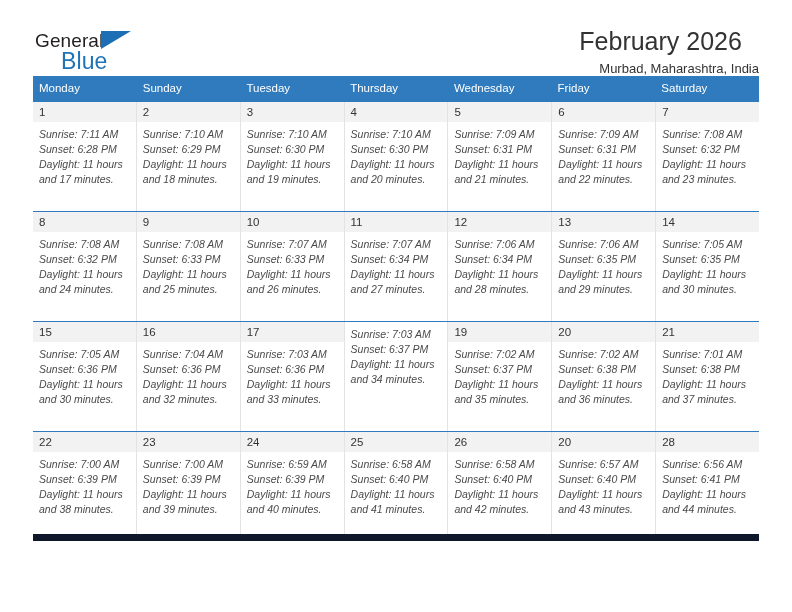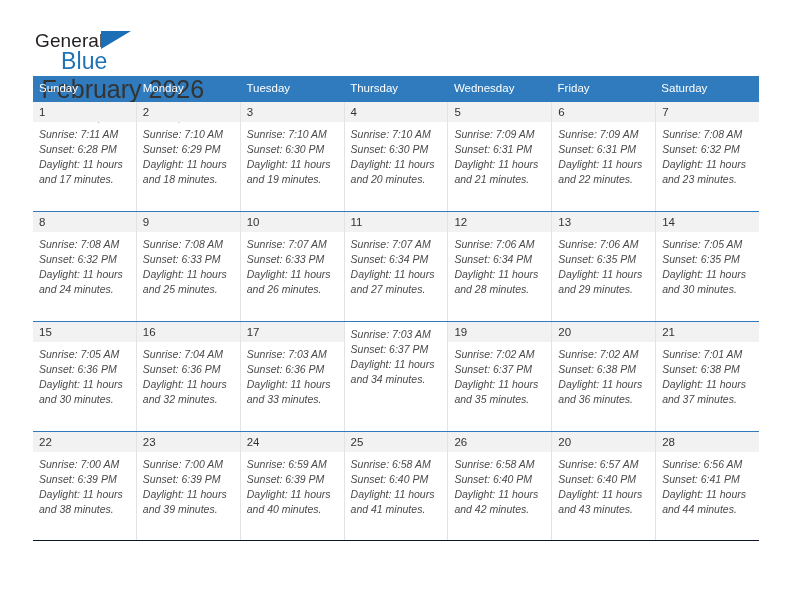--- a/index.html
+++ b/index.html
@@ -23,21 +23,20 @@
   }
 
   
   .header {
     display: flex;
     align-items: flex-start;
     justify-content: space-between;
     padding-top: 28px;
     height: 72px;
     box-sizing: border-box;
-    flex-direction: column;
   }
   .brand {
     position: relative;
     width: 120px;
     height: 48px;
     flex: 0 0 auto;
   }
   .brand-general {
     position: absolute;
     left: 2px;
@@ -59,21 +58,21 @@
   .brand-flag {
     position: absolute;
     left: 68px;
     top: 3px;
     width: 0;
     height: 0;
     border-left: 30px solid #1c6fb5;
     border-bottom: 18px solid transparent;
   }
   .titles {
-    text-align: center;
+    text-align: left;
     flex: 0 0 auto;
   }
   .cal-title {
     font-size: 25px;
     color: #333333;
     line-height: 1.05;
     white-space: nowrap;
   }
   .cal-subtitle {
     font-size: 13px;
@@ -105,21 +104,21 @@
   .week-row {
     display: flex;
     border-top: 1px solid #2f7bbd;
     height: 110px;
     box-sizing: border-box;
   }
   .week-row:first-of-type {
     border-top: none;
   }
   .week-row.last {
-    border-bottom: 1px solid #0f172a;
+    border-bottom: 7px solid #0f172a;
   }
 
   .day-cell {
     flex: 1 1 0;
     min-width: 0;
     box-sizing: border-box;
     border-left: 1px solid #e3e3e3;
     display: flex;
     flex-direction: column;
   }
@@ -160,22 +159,22 @@
     <div class="titles">
       <div class="cal-title">February 2026</div>
       <div class="cal-subtitle">Murbad, Maharashtra, India</div>
     </div>
 
   </div>
 
   <div class="calendar">
 
     <div class="weekday-row">
+      <div class="weekday">Monday</div>
       <div class="weekday">Sunday</div>
-      <div class="weekday">Monday</div>
       <div class="weekday">Tuesday</div>
       <div class="weekday">Thursday</div>
       <div class="weekday">Wednesday</div>
       <div class="weekday">Friday</div>
       <div class="weekday">Saturday</div>
     </div>
 
     <div class="week-row">
       <div class="day-cell">
         <div class="day-number">1</div>

